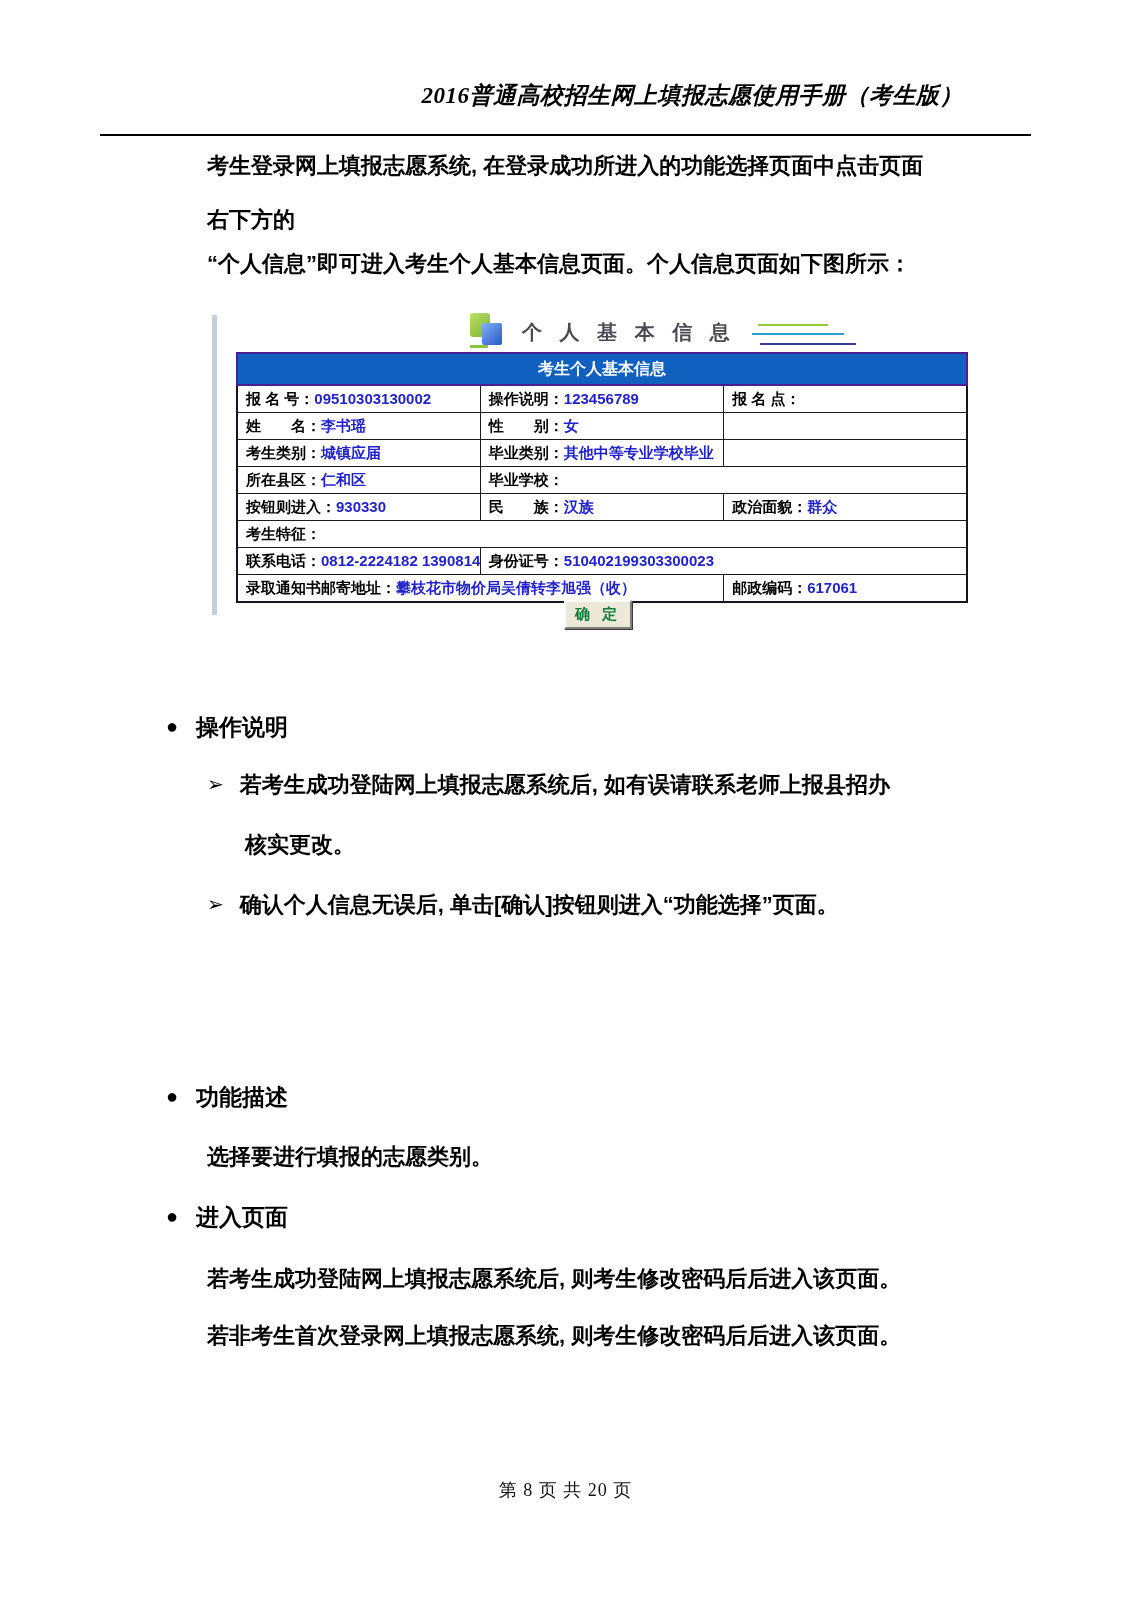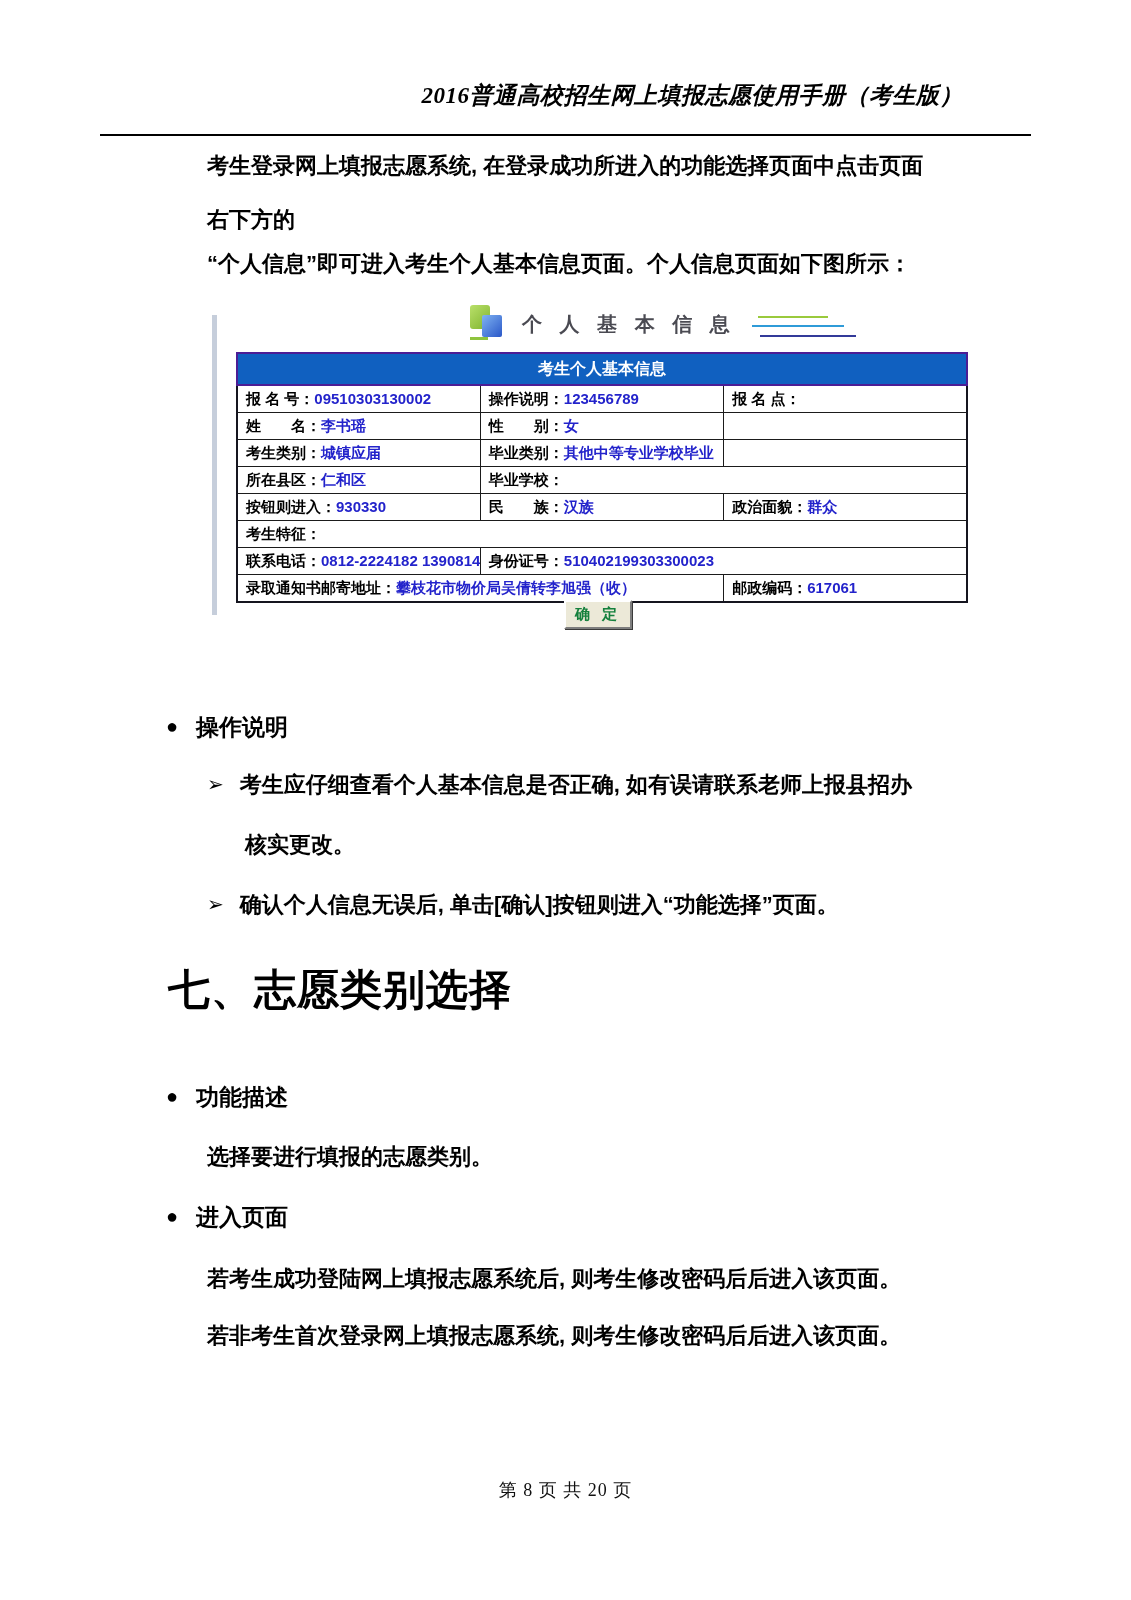--- a/index.html
+++ b/index.html
@@ -23,21 +23,21 @@
     background:#000;
   }
   
   .body-line{
     position:absolute;left:207px;
     font-size:22px;font-weight:bold;white-space:nowrap;
   }
   
   .shot{position:absolute;left:210px;top:303px;width:780px;height:330px;background:#fff;}
   .shot-strip{position:absolute;left:2px;top:12px;width:5px;height:300px;background:#c6cedb;}
-  .shot-title-row{position:absolute;left:0;top:0;width:780px;height:40px;}
+  .shot-title-row{position:absolute;left:0;top:8px;width:780px;height:40px;}
   .shot-icon{position:absolute;left:260px;top:2px;width:42px;height:38px;display:block;}
   .sq-green{position:absolute;left:0;top:0;width:20px;height:24px;background:linear-gradient(135deg,#b9e06a,#7fb32e);border-radius:3px;}
   .sq-blue{position:absolute;left:12px;top:10px;width:20px;height:22px;background:linear-gradient(135deg,#7fb3f2,#2a57c8);border-radius:2px;}
   .icon-underbar{position:absolute;left:0;top:32px;width:18px;height:3px;background:var(--icon-green,#8fc43e);}
   .shot-title-text{
     position:absolute;left:312px;top:8px;
     font-size:20px;font-weight:bold;color:#4a4a52;letter-spacing:6px;white-space:nowrap;
   }
   .deco-lines{position:absolute;left:540px;top:0;width:120px;height:40px;display:block;}
   .dl{position:absolute;height:2px;display:block;}
@@ -168,28 +168,27 @@
     </tbody>
       </table>
 
     <div class="confirm-btn">确 定</div>
   </div>
 
   <div class="bullet-row" style="top:712px;">
     <span class="bullet-dot">●</span><span class="bullet-label">操作说明</span>
   </div>
   <div class="arrow-row" style="top:770px;">
-    <span class="arrow-glyph">➢</span><span class="arrow-text">考生应仔细查看个人基本信息是否正确, 如有误请联系老师上报县招办</span>
+    <span class="arrow-glyph">➢</span><span class="arrow-text">若考生成功登陆网上填报志愿系统后, 如有误请联系老师上报县招办</span>
   </div>
   <div class="cont-line" style="top:830px;">核实更改。</div>
   <div class="arrow-row" style="top:890px;">
     <span class="arrow-glyph">➢</span><span class="arrow-text">确认个人信息无误后, 单击[确认]按钮则进入“功能选择”页面。</span>
   </div>
 
-  <div class="big-heading">七、志愿类别选择</div>
 
   <div class="bullet-row" style="top:1082px;">
     <span class="bullet-dot">●</span><span class="bullet-label">功能描述</span>
   </div>
   <div class="body-line" style="top:1142px;">选择要进行填报的志愿类别。</div>
 
   <div class="bullet-row" style="top:1202px;">
     <span class="bullet-dot">●</span><span class="bullet-label">进入页面</span>
   </div>
   <div class="body-line" style="top:1264px;">若考生成功登陆网上填报志愿系统后, 则考生修改密码后后进入该页面。</div>

